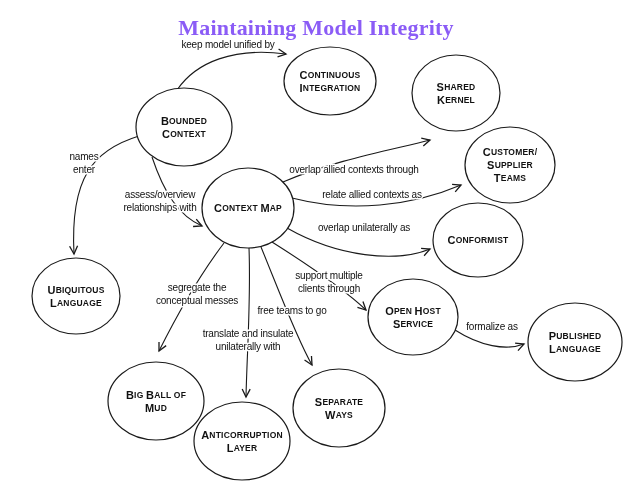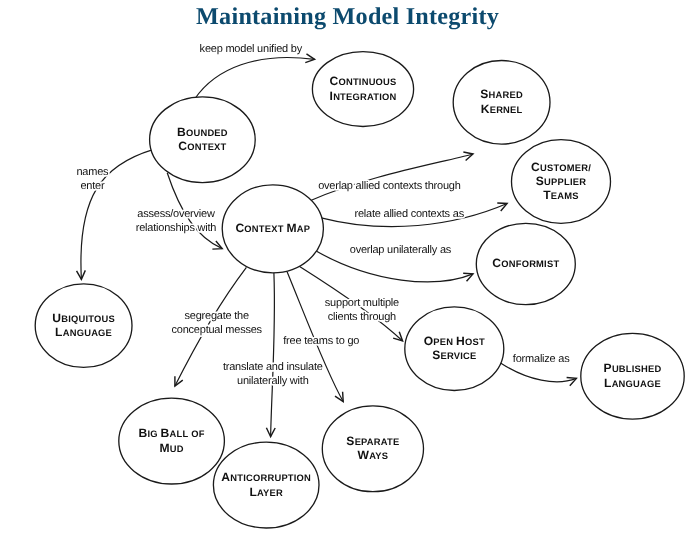--- a/index.html
+++ b/index.html
@@ -1,20 +1,20 @@
 <!DOCTYPE html>
 <html><head>
 <meta charset="utf-8">
 <style>
   html,body{margin:0;padding:0;background:#ffffff;}
   body{width:632px;height:501px;position:relative;overflow:hidden;
        font-family:"Liberation Sans",sans-serif;}
-  .page-title{position:absolute;top:2px;left:0;right:0;margin:0;
+  .page-title{position:absolute;top:2px;left:0;right:0;margin:13px;
        text-align:center;font-family:"Liberation Serif",serif;
-       font-weight:bold;font-size:22px;color:#0c4a6e;letter-spacing:0.2px;}
+       font-weight:bold;font-size:22px;color:#8b5cf6;letter-spacing:0.2px;}
   svg{position:absolute;top:0;left:0;}
   .edge-line{fill:none;stroke:#1a1a1a;stroke-width:1.1;}
   .node-ellipse{fill:#ffffff;stroke:#1a1a1a;stroke-width:1.2;}
   .node-label{font-family:"Liberation Sans",sans-serif;font-weight:bold;
        font-size:11px;fill:#111111;letter-spacing:0.2px;}
   .node-label .sc{font-size:8.5px;}
   .edge-label{font-family:"Liberation Sans",sans-serif;font-size:10px;
        fill:#111111;letter-spacing:-0.2px;stroke:#ffffff;stroke-width:3px;
        paint-order:stroke;stroke-linejoin:round;}
 </style>

